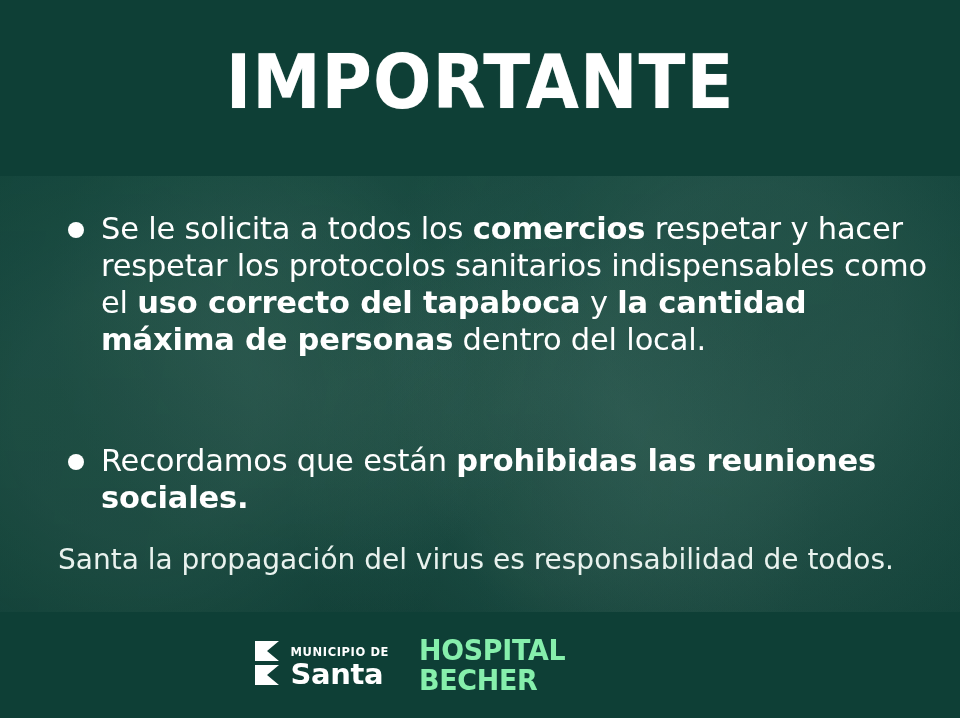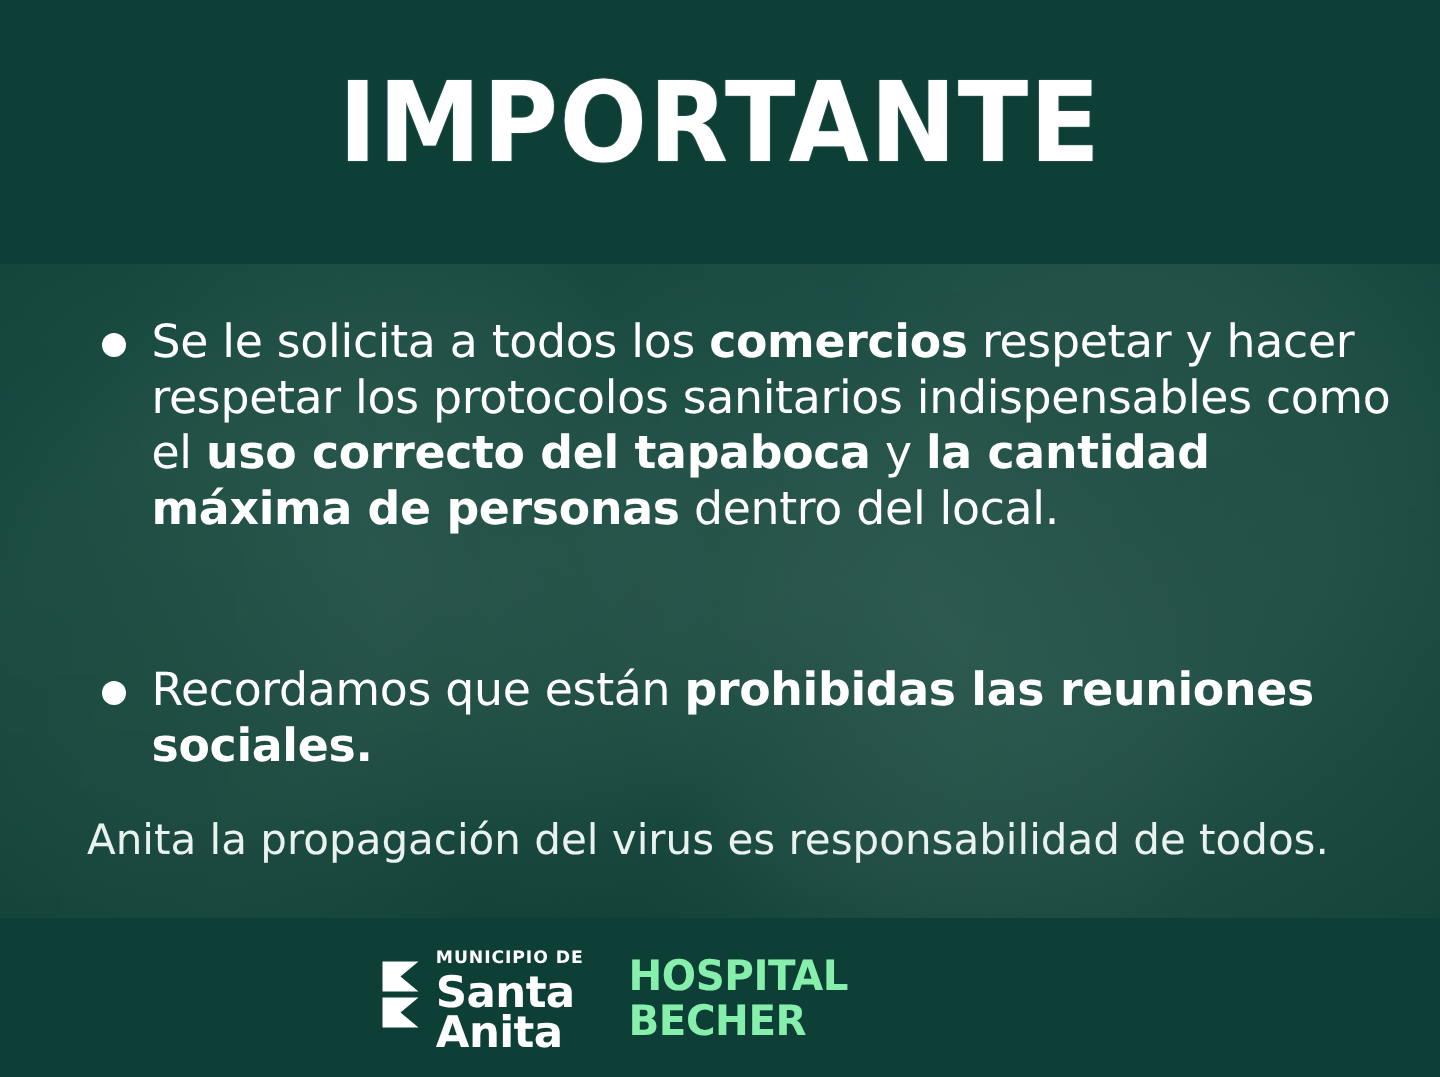--- a/index.html
+++ b/index.html
@@ -202,36 +202,35 @@
     <div class="bullet-block" id="bullet-1">
       <span class="dot"></span>
       <div class="bullet-text">Se le solicita a todos los <b>comercios</b> respetar y hacer respetar los protocolos sanitarios indispensables como el <b>uso correcto del tapaboca</b> y <b>la cantidad máxima de personas</b> dentro del local.</div>
     </div>
 
     <div class="bullet-block" id="bullet-2">
       <span class="dot"></span>
       <div class="bullet-text">Recordamos que están <b>prohibidas las reuniones sociales.</b></div>
     </div>
 
-    <div class="footnote">Anita la propagación del virus es responsabilidad de todos.</div>
+    <div class="footnote">Santa la propagación del virus es responsabilidad de todos.</div>
   </div>
 
   <div class="logos">
 
     <div class="logo-muni">
       <span class="muni-mark">
         <svg viewBox="0 0 30 54" width="30" height="54" aria-hidden="true">
           <path d="M2 2 L26 2 L14 12 L26 22 L2 22 Z" fill="#ffffff"></path>
           <path d="M2 26 L26 26 L14 36 L26 46 L2 46 Z" fill="#ffffff"></path>
         </svg>
       </span>
       <span class="muni-text">
         <span class="muni-kicker">MUNICIPIO DE</span>
         <div class="muni-name">Santa</div>
-        <div class="muni-name2">Anita</div>
       </span>
     </div>
 
     <div class="logo-hospital">
       <div class="hosp-line1">HOSPITAL</div>
       <div class="hosp-line2">BECHER</div>
     </div>
 
   </div>
 </div>

